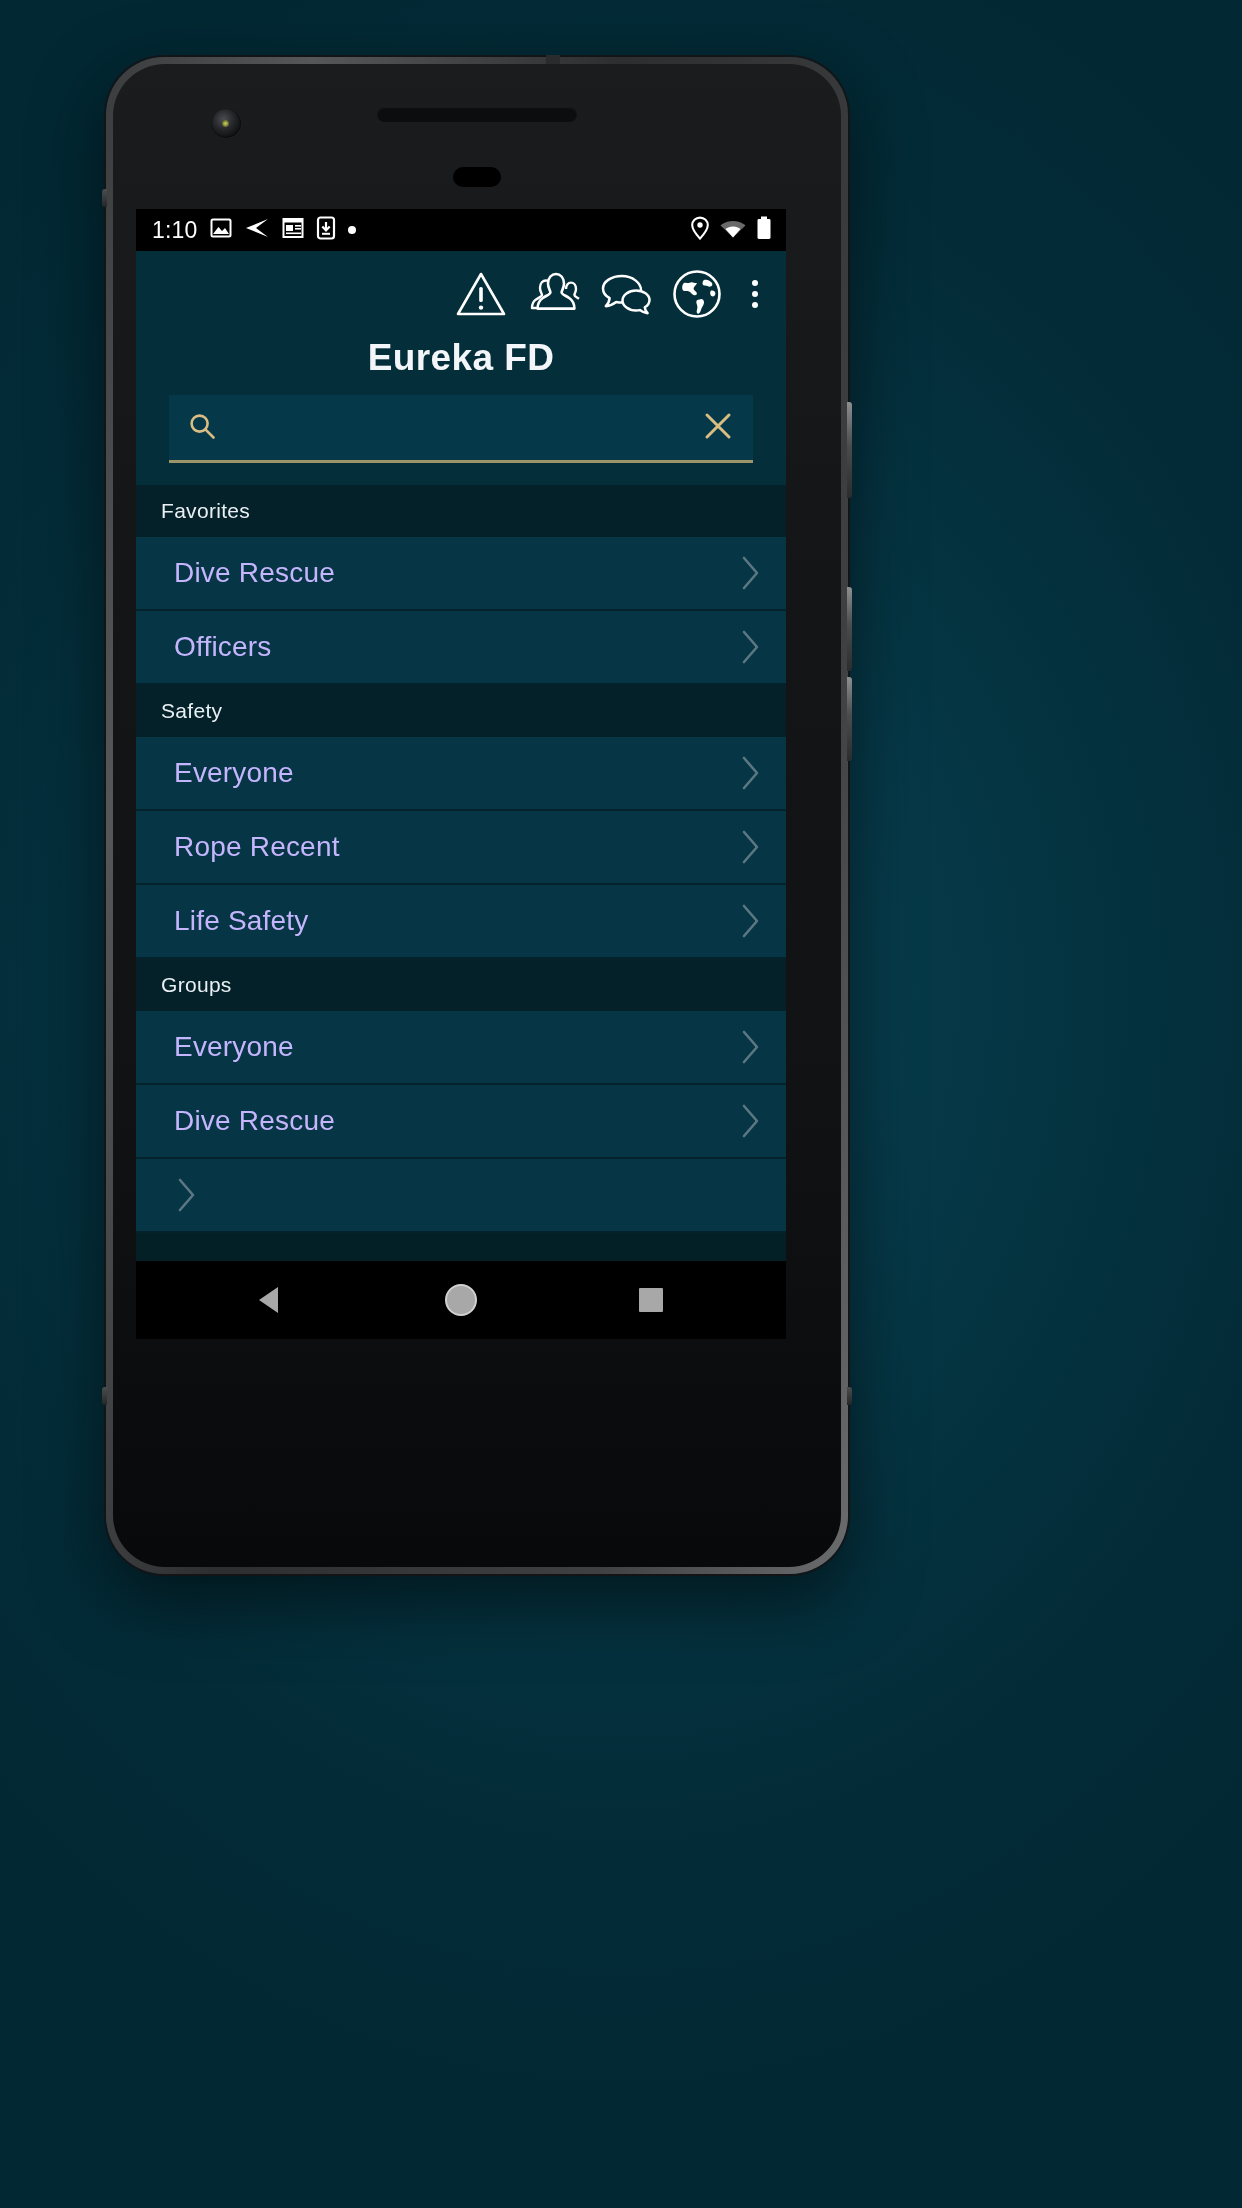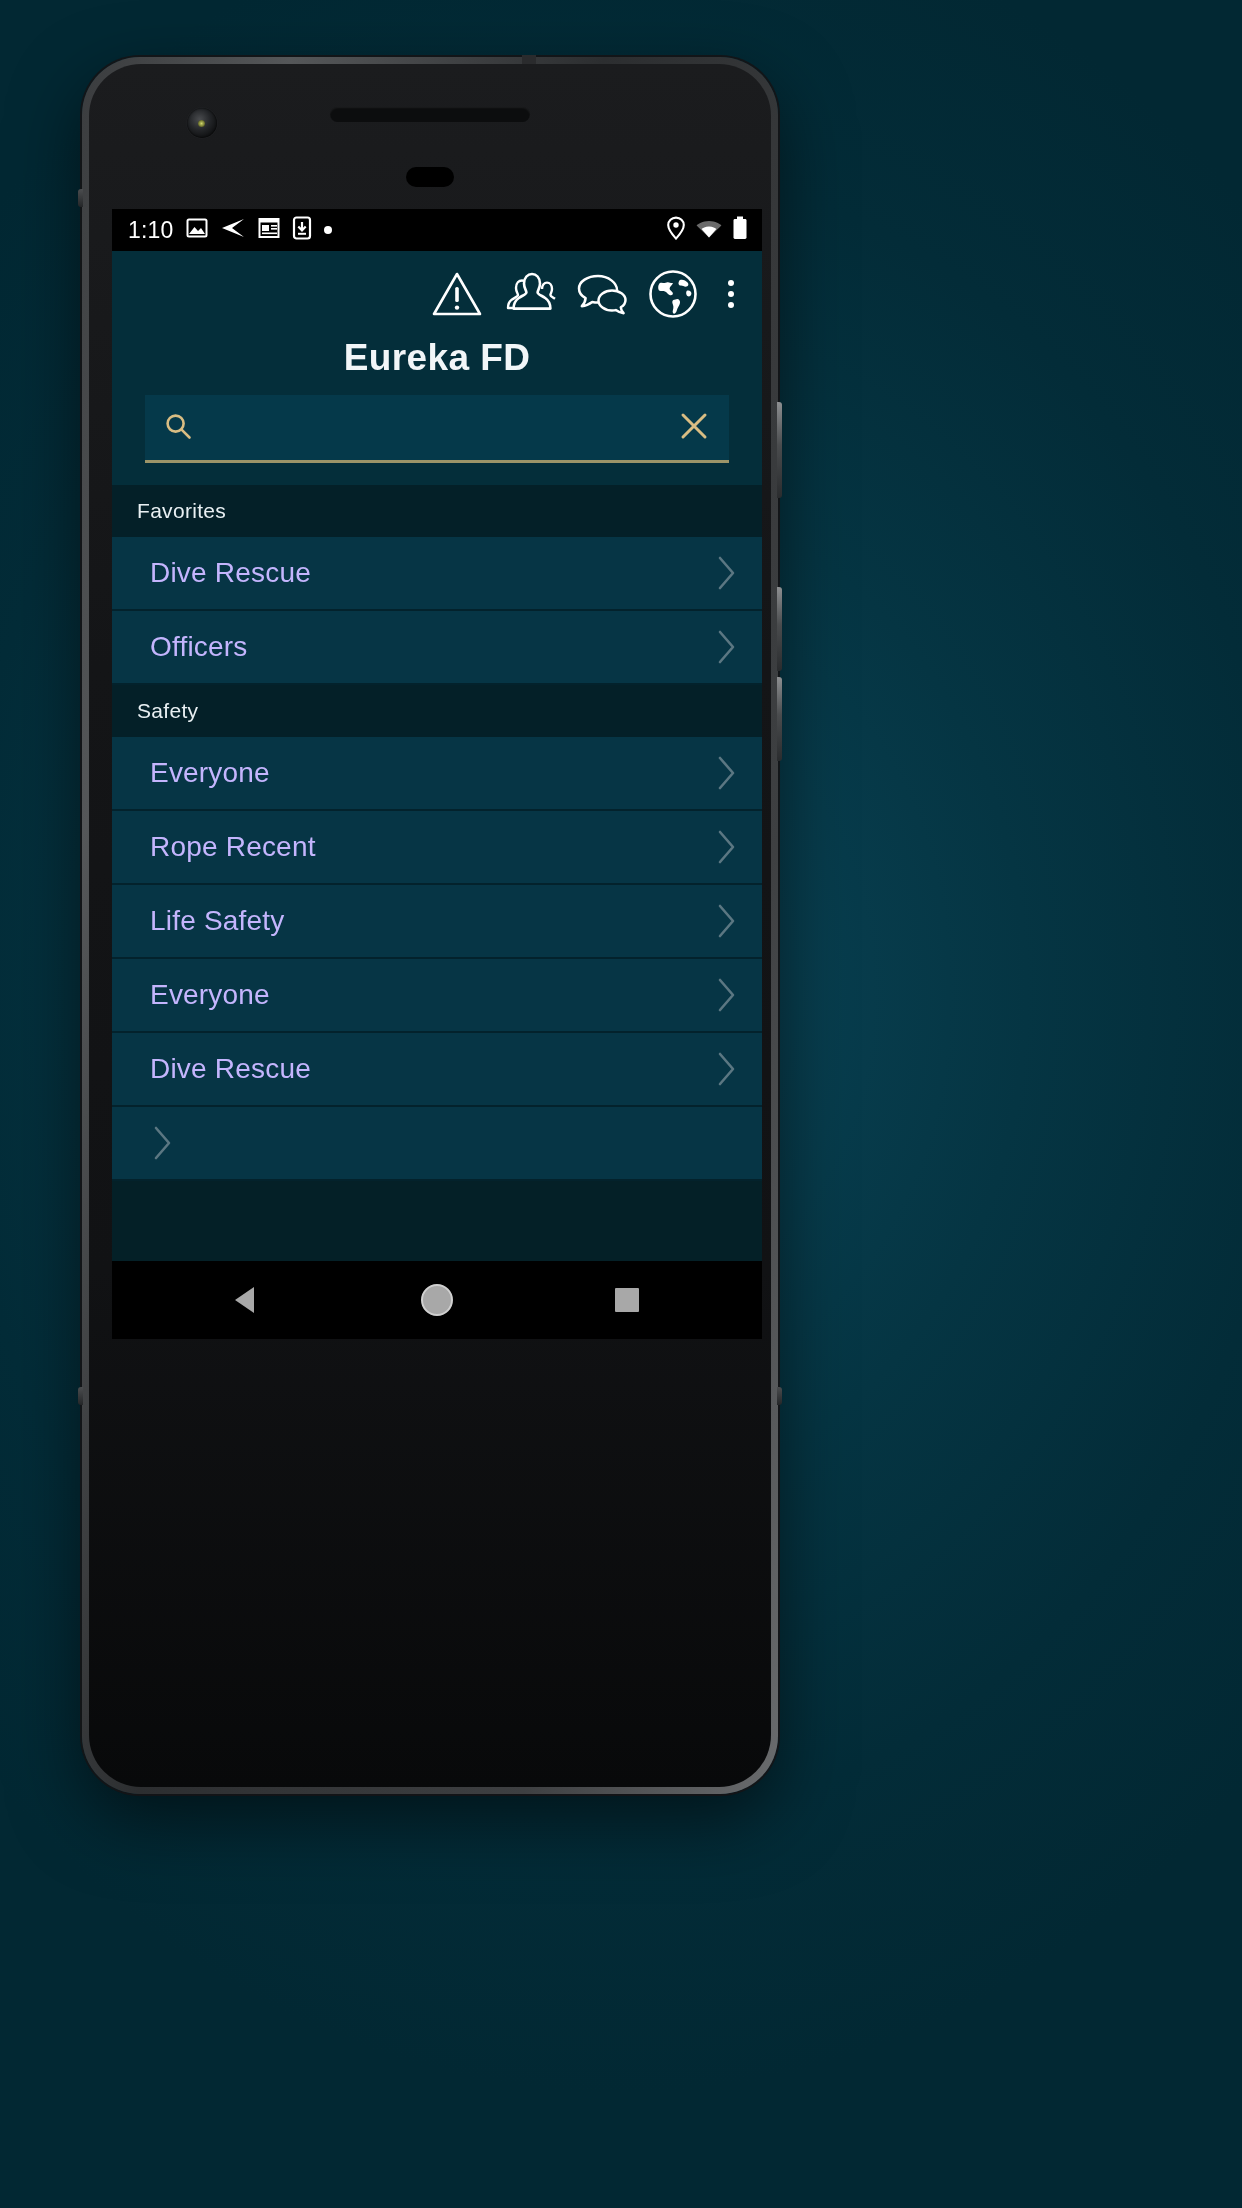--- a/index.html
+++ b/index.html
@@ -20,29 +20,30 @@
   #backdrop {
     position: absolute;
     inset: 0;
     background:
       radial-gradient(ellipse 900px 1100px at 50% 45%, #0a4558 0%, #053543 45%, #032c38 75%, #022833 100%);
   }
 
   
   #phone {
     position: absolute;
-    left: 82px;
+    left: 106px;
     top: 57px;
     width: 696px;
-    height: 1737px;
+    height: 1517px;
     border-radius: 58px;
     background: linear-gradient(105deg, #3a3c3e 0%, #555759 18%, #2c2e30 45%, #3e4042 78%, #6a6c6e 100%);
     box-shadow:
       0 0 0 2px rgba(20,20,22,0.9),
       0 26px 70px rgba(0,0,0,0.55);
+    padding-left: 46px;
   }
   #phone-inner {
     position: absolute;
     left: 7px;
     top: 7px;
     right: 7px;
     bottom: 7px;
     border-radius: 52px;
     background: linear-gradient(180deg, #1b1c1e 0%, #141517 35%, #111214 70%, #08090a 100%);
     overflow: hidden;
@@ -478,20 +479,21 @@
             </span>
           </div>
           <div class="list-row">
             <span class="row-label">Life Safety</span>
             <span>
               <svg class="chev" width="26" height="40" viewBox="0 0 26 40">
                 <path d="M6 5 L19 20 L6 35" fill="none" stroke="#5b7782" stroke-width="2.6" stroke-linecap="round" stroke-linejoin="round"></path>
               </svg>
             </span>
           </div>
+          <div class="section-header">Groups</div>
           <div class="list-row">
             <span class="row-label">Everyone</span>
             <span>
               <svg class="chev" width="26" height="40" viewBox="0 0 26 40">
                 <path d="M6 5 L19 20 L6 35" fill="none" stroke="#5b7782" stroke-width="2.6" stroke-linecap="round" stroke-linejoin="round"></path>
               </svg>
             </span>
           </div>
           <div class="list-row">
             <span class="row-label">Dive Rescue</span>

